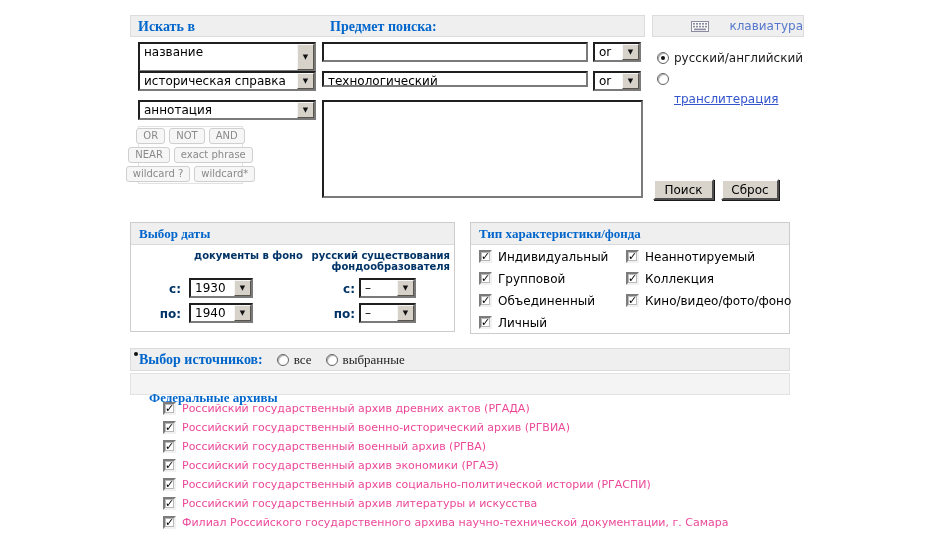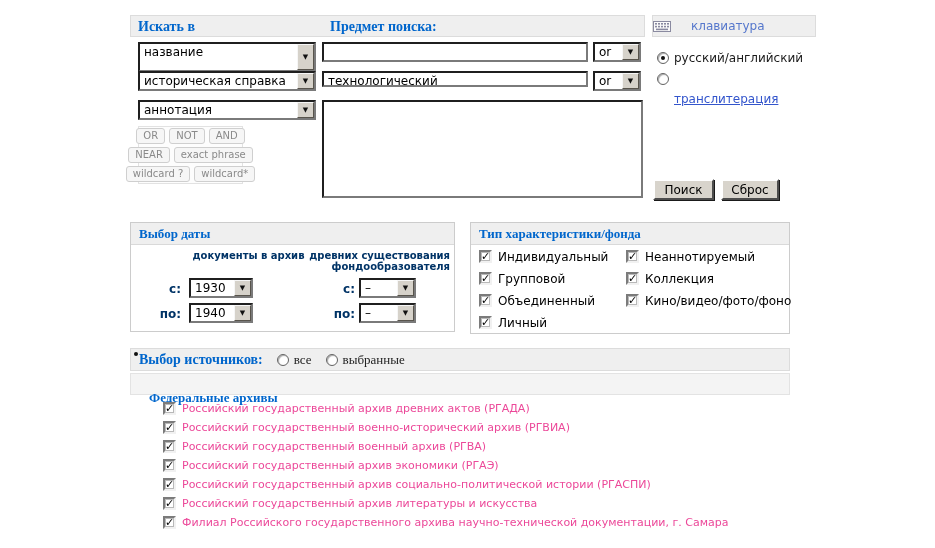--- a/index.html
+++ b/index.html
@@ -82,21 +82,21 @@
     display:flex; align-items:center;
   }
   .serif-opt { font-family:"Liberation Serif", serif; font-size:13px; color:#222; }
 </style>
 </head>
 <body>
 
 <div id="screen">
 
   <div class="strip" style="left:130px; top:15px; width:515px;"></div>
-  <div class="strip" style="left:652px; top:15px; width:164px; display:flex; align-items:center; justify-content:flex-start; gap:20px;">
+  <div class="strip" style="left:652px; top:15px; width:152px; display:flex; align-items:center; justify-content:flex-end; gap:20px;">
     <span style="display:flex;">
       <svg width="18" height="11" viewBox="0 0 18 11">
         <rect x="0.5" y="0.5" width="17" height="10" fill="#fafafa" stroke="#8a8aa0"></rect>
         <g fill="#8a8aa0">
           <rect x="2" y="2" width="2" height="1.6"></rect>
             <rect x="5" y="2" width="2" height="1.6"></rect>
             <rect x="8" y="2" width="2" height="1.6"></rect>
             <rect x="11" y="2" width="2" height="1.6"></rect>
             <rect x="14" y="2" width="2" height="1.6"></rect>
           <rect x="2" y="4.8" width="2" height="1.6"></rect>
@@ -160,23 +160,23 @@
   <span class="rad" style="left:657px; top:73px;"></span>
   <a class="lbl" href="#" style="left:674px; top:72px; font-size:12px; color:#3355cc; text-decoration:underline;margin-top:20px;">транслитерация</a>
 
   <button class="btn" style="left:653px; top:179px; width:61px; height:21px;">Поиск</button>
   <button class="btn" style="left:721px; top:179px; width:58px; height:21px;">Сброс</button>
 
   <div class="box" style="left:130px; top:222px; width:325px; height:110px;text-decoration:underline;">
     <div class="box-hd">
       <span class="hdr" style="font-size:13px;">Выбор даты</span>
     </div>
-    <div class="lbl navy" style="left:35px; top:27px; width:165px; text-align:center; position:absolute;">документы в архив</div>
+    <div class="lbl navy" style="left:35px; top:27px; width:165px; text-align:center; position:absolute;">документы в фоно</div>
     <div class="lbl navy" style="right:4px; top:27px; text-align:right; position:absolute;">
-      <span>древних существования</span><br>
+      <span>русский существования</span><br>
       <span>фондообразователя</span>
     </div>
 
     <span class="lbl navy" style="left:32px; top:59px; width:18px; text-align:right; font-size:12px; position:absolute;">с:</span>
     <div class="tb sel" style="left:58px; top:55px; width:64px; height:20px; position:absolute;">
       <span class="txt">1930</span>
       <span class="arr">▼</span>
     </div>
     <span class="lbl navy" style="left:24px; top:84px; width:26px; text-align:right; font-size:12px; position:absolute;">по:</span>
     <div class="tb sel" style="left:58px; top:80px; width:64px; height:20px; position:absolute;">

